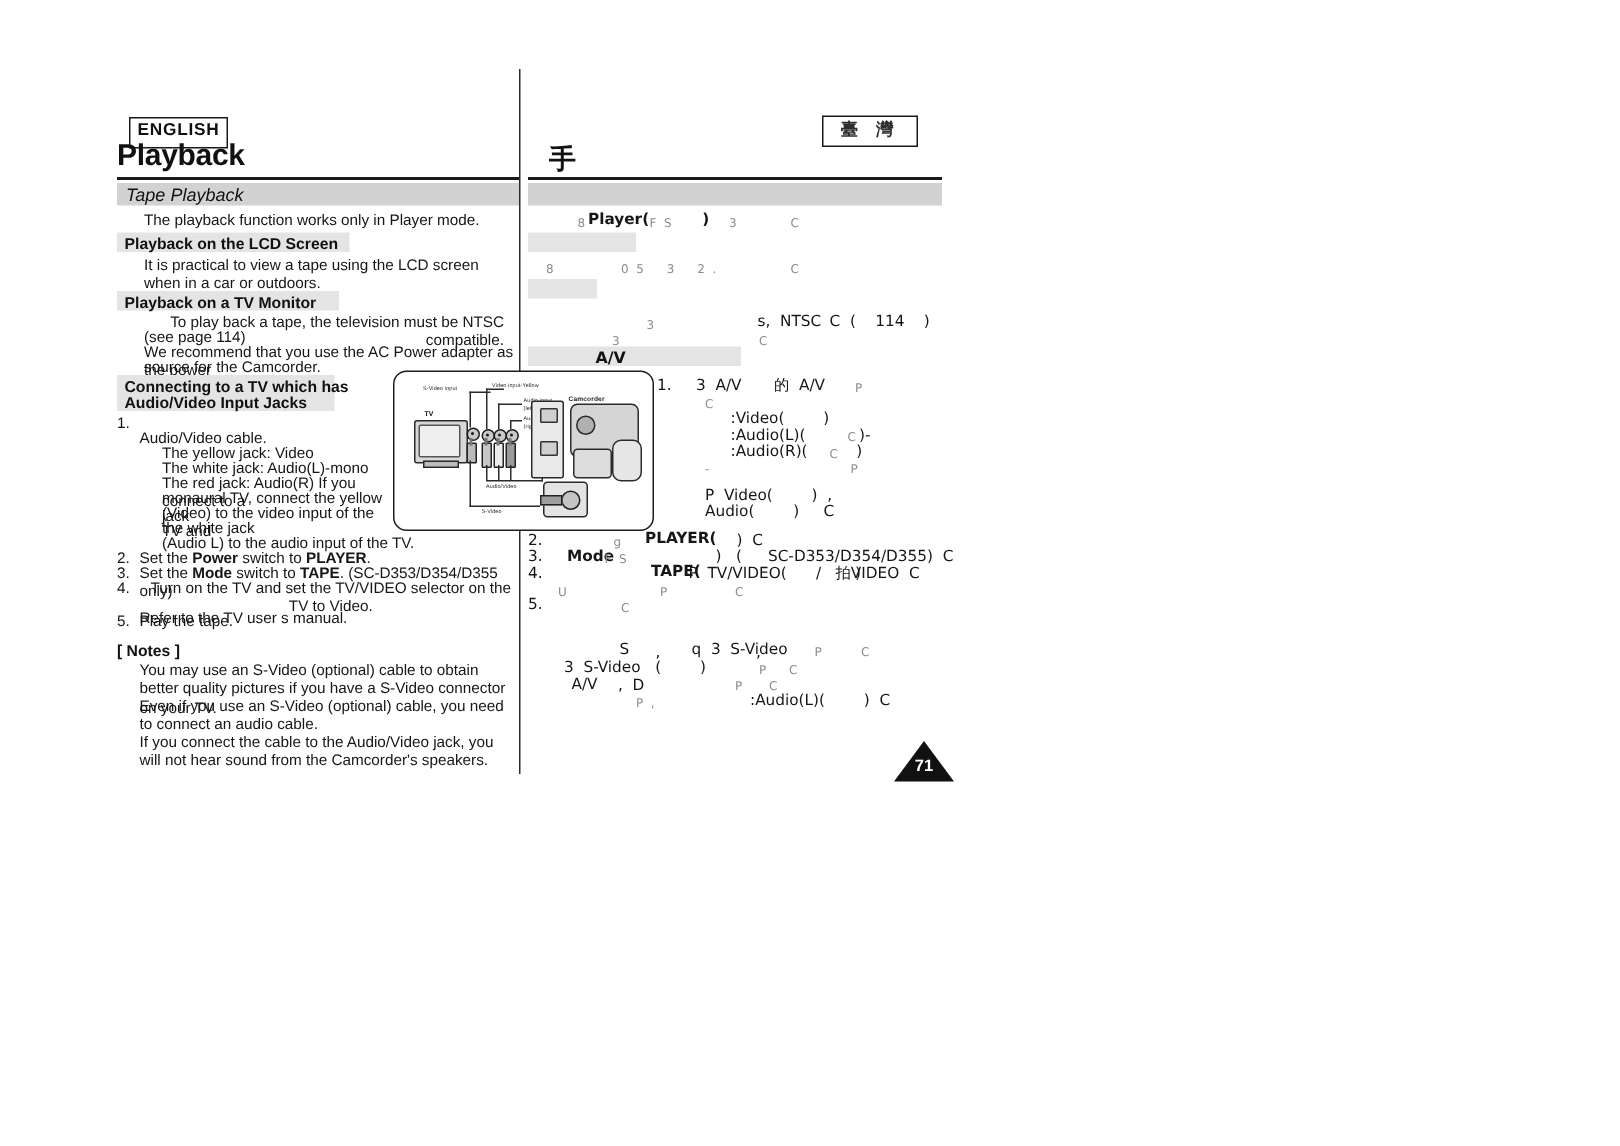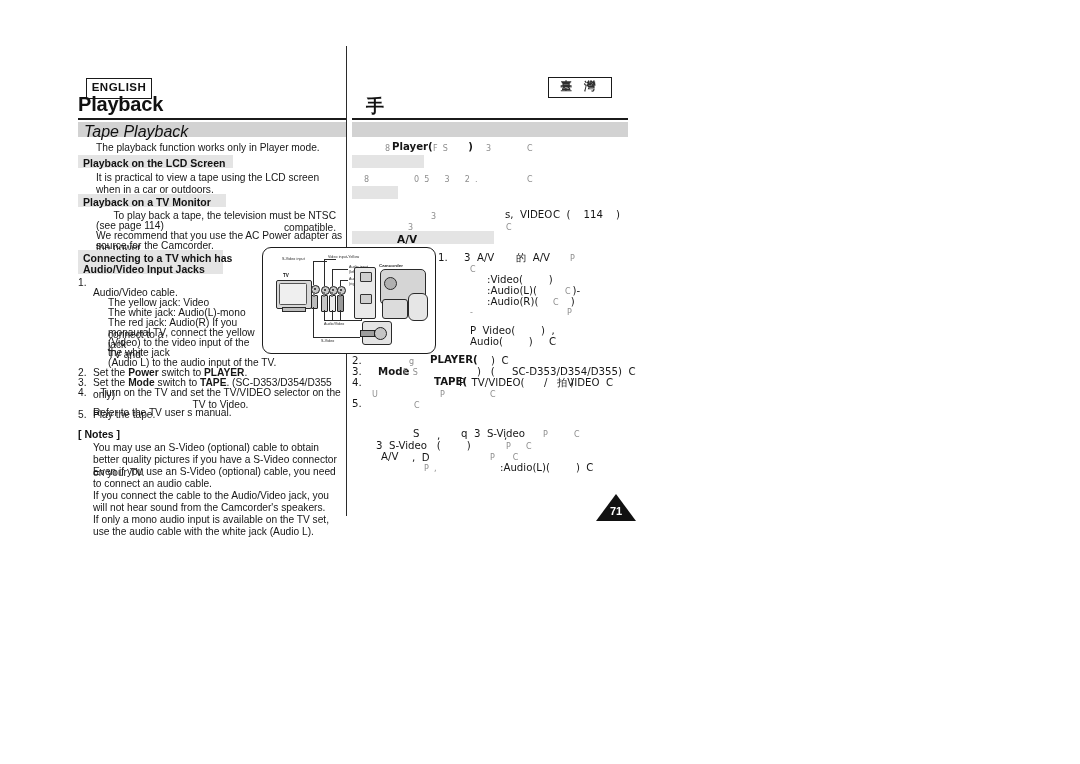--- a/index.html
+++ b/index.html
@@ -54,21 +54,21 @@
   #rule-right{left:352px;top:118px;width:276px;}
 
   
   .band{
     position:absolute;background:#d2d2d2;
   }
   .band.light{background:#e4e4e4;}
   .band-label{
     position:absolute;font-weight:bold;font-size:10.5px;color:#111;
   }
-  .band-label.italic{font-style:italic;font-weight:normal;font-size:16px;}
+  .band-label.italic{font-style:italic;font-weight:normal;font-size:12px;}
 
   
   .txt{
     position:absolute;font-size:10.2px;line-height:12.4px;color:#161616;
   }
   .txt b{font-weight:bold;}
   .num{
     position:absolute;font-size:10.2px;line-height:12.4px;color:#161616;
   }
   .notes-title{
@@ -243,38 +243,37 @@
   <div class="txt" style="left:93px;top:387px;width:255px;text-align:center;">Turn on the TV and set the TV/VIDEO selector on the TV to Video.</div>
   <div class="txt" style="left:93px;top:407px;width:255px;">Refer to the TV user s manual.</div>
 
   <div class="num" style="left:78px;top:409px;">5.</div>
   <div class="txt" style="left:93px;top:409px;width:255px;">Play the tape.</div>
 
   <div class="notes-title" style="left:78px;top:428px;">[ Notes ]</div>
   <div class="txt" style="left:93px;top:442px;width:252px;">You may use an S-Video (optional) cable to obtain better quality pictures if you have a S-Video connector on your TV.</div>
   <div class="txt" style="left:93px;top:466px;width:252px;">Even if you use an S-Video (optional) cable, you need to connect an audio cable.</div>
   <div class="txt" style="left:93px;top:490px;width:252px;">If you connect the cable to the Audio/Video jack, you will not hear sound from the Camcorder's speakers.</div>
-  <div class="txt" style="left:93px;top:514px;width:252px;">If only a mono audio input is available on the TV set, use the audio cable with the white jack (Audio L).</div>
 
   <div class="band" style="left:352px;top:122px;width:276px;height:15px;"></div>
 
   <div class="cn faint" style="left:385px;top:143px;">8</div>
   <div class="cn" style="left:392px;top:141px;font-weight:bold;">Player(          )</div>
   <div class="cn faint" style="left:433px;top:143px;">F  S</div>
   <div class="cn faint" style="left:486px;top:143px;">3</div>
   <div class="cn faint" style="left:527px;top:143px;">C</div>
 
   <div class="band light" style="left:352px;top:155px;width:72px;height:13px;"></div>
   <div class="cn faint" style="left:364px;top:174px;">8</div>
   <div class="cn faint" style="left:414px;top:174px;">0  5      3      2  .</div>
   <div class="cn faint" style="left:527px;top:174px;">C</div>
 
   <div class="band light" style="left:352px;top:186px;width:46px;height:13px;"></div>
   <div class="cn faint" style="left:431px;top:211px;">3</div>
-  <div class="cn" style="left:505px;top:209px;">s,  VIDEO</div>
+  <div class="cn" style="left:505px;top:209px;">s,  NTSC</div>
   <div class="cn" style="left:553px;top:209px;">C  (    114    )</div>
   <div class="cn faint" style="left:506px;top:222px;">C</div>
   <div class="cn faint" style="left:408px;top:222px;">3</div>
 
   <div class="band light" style="left:352px;top:231px;width:142px;height:13px;"></div>
   <div class="band-label" style="left:397px;top:233px;font-family:'DejaVu Sans',sans-serif;">A/V</div>
 
   <div class="cn" style="left:438px;top:252px;">1.</div>
   <div class="cn" style="left:464px;top:252px;">3  A/V</div>
   <div class="cn" style="left:516px;top:252px;">的  A/V</div>

